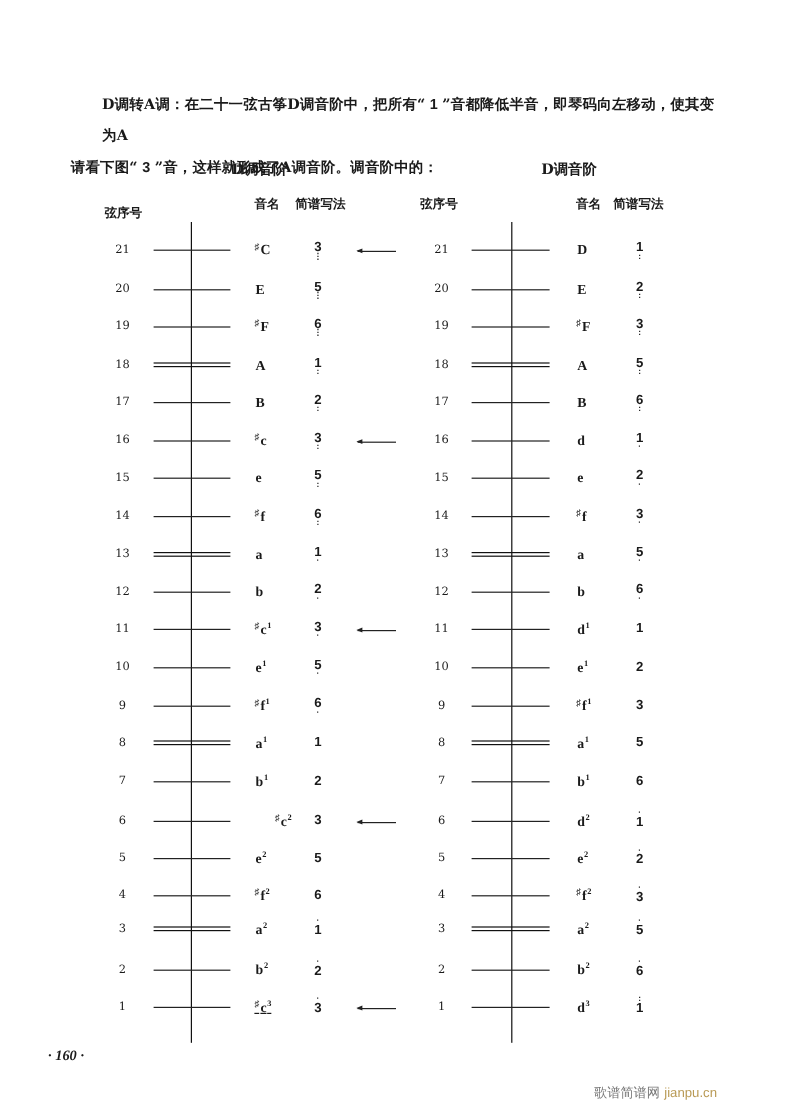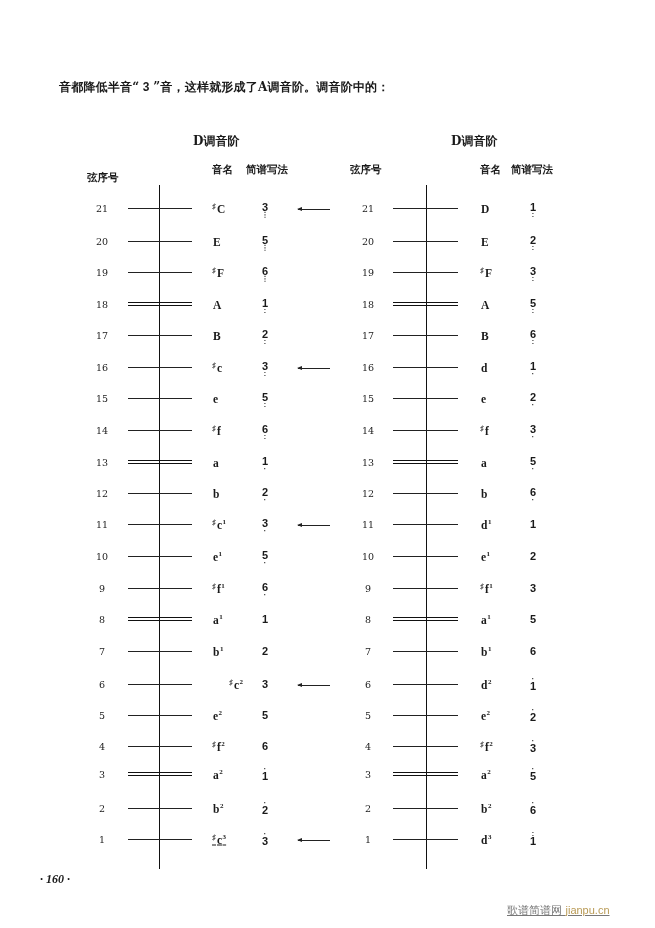--- a/index.html
+++ b/index.html
@@ -32,22 +32,25 @@
     border-right:5px solid #222; border-top:2.5px solid transparent; border-bottom:2.5px solid transparent;
   }
   .pageno { font-style:italic; font-weight:bold; font-size:12px; font-family:"Liberation Serif", serif; }
   .wm { font-size:11px; color:#777; font-family:"DejaVu Sans", sans-serif; }
   .wm .en { color:#b99a55; font-family:"Liberation Sans", sans-serif; }
 </style>
 </head>
 <body>
 
 <div class="para">
+  <span class="line1" style="padding-left:0;">
+    <span>D调转A调：在二十一弦古筝D调音阶中，把所有“</span><span class="q"> 1 </span><span>”音都降低半音，即琴码向左移动，使其变为A</span>
+  </span>
   <span class="line2">
-    <span>音都降低半音“</span><span class="q"> 3 </span><span>”音，这样就形成了A调音阶。调音阶中的：</span>
+    <span>请看下图“</span><span class="q"> 3 </span><span>”音，这样就形成了A调音阶。调音阶中的：</span>
   </span>
 </div>
 
 <div class="abs title" style="left:193px; top:133px;">D调音阶</div>
 <div class="abs title" style="left:451px; top:133px;">D调音阶</div>
 
 <div class="abs hdr" style="left:87px; top:171px;">弦序号</div>
 <div class="abs hdr" style="left:212px; top:163px;">音名</div>
 <div class="abs hdr" style="left:246px; top:163px;">简谱写法</div>
 
@@ -228,16 +231,16 @@
     <div class="abs note" style="left:212px; top:839px;text-decoration:underline;"><span class="sh">♯</span><span>c</span><sup>3</sup></div>
     <div class="abs jp" style="left:258px; top:839px;"><span class="d">·</span><span>3</span><span class="d"></span></div>
     <div class="abs arrow" style="left:298px; top:840px;"></div>
     <div class="abs num" style="left:355px; top:839px;">1</div>
     <div class="abs hline" style="left:393px; top:839px; width:65px;"></div>
     <div class="abs note" style="left:480px; top:839px;"><span class="sh"></span><span>d</span><sup>3</sup></div>
     <div class="abs jp" style="left:526px; top:839px;"><span class="d">:</span><span>1</span><span class="d"></span></div>
   </div>
 
 <div class="abs pageno" style="left:40px; top:872px;">· 160 ·</div>
-<div class="abs wm" style="left:507px; top:903px;text-decoration:underline;">
+<div class="abs wm" style="left:495px; top:903px;">
   <span>歌谱简谱网</span>
   <span class="en">jianpu.cn</span>
 </div>
 
 </body></html>

